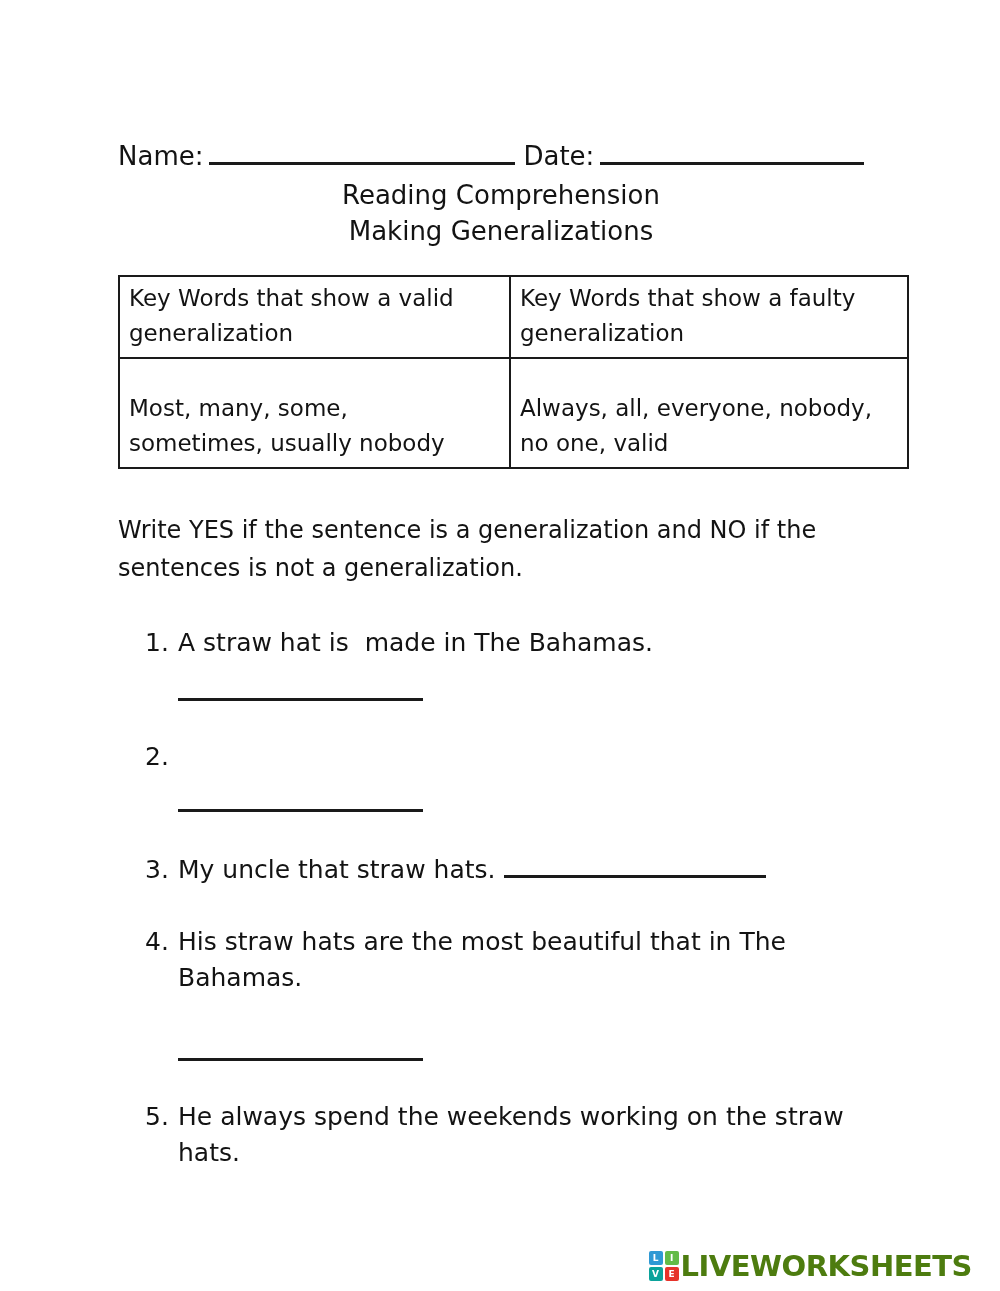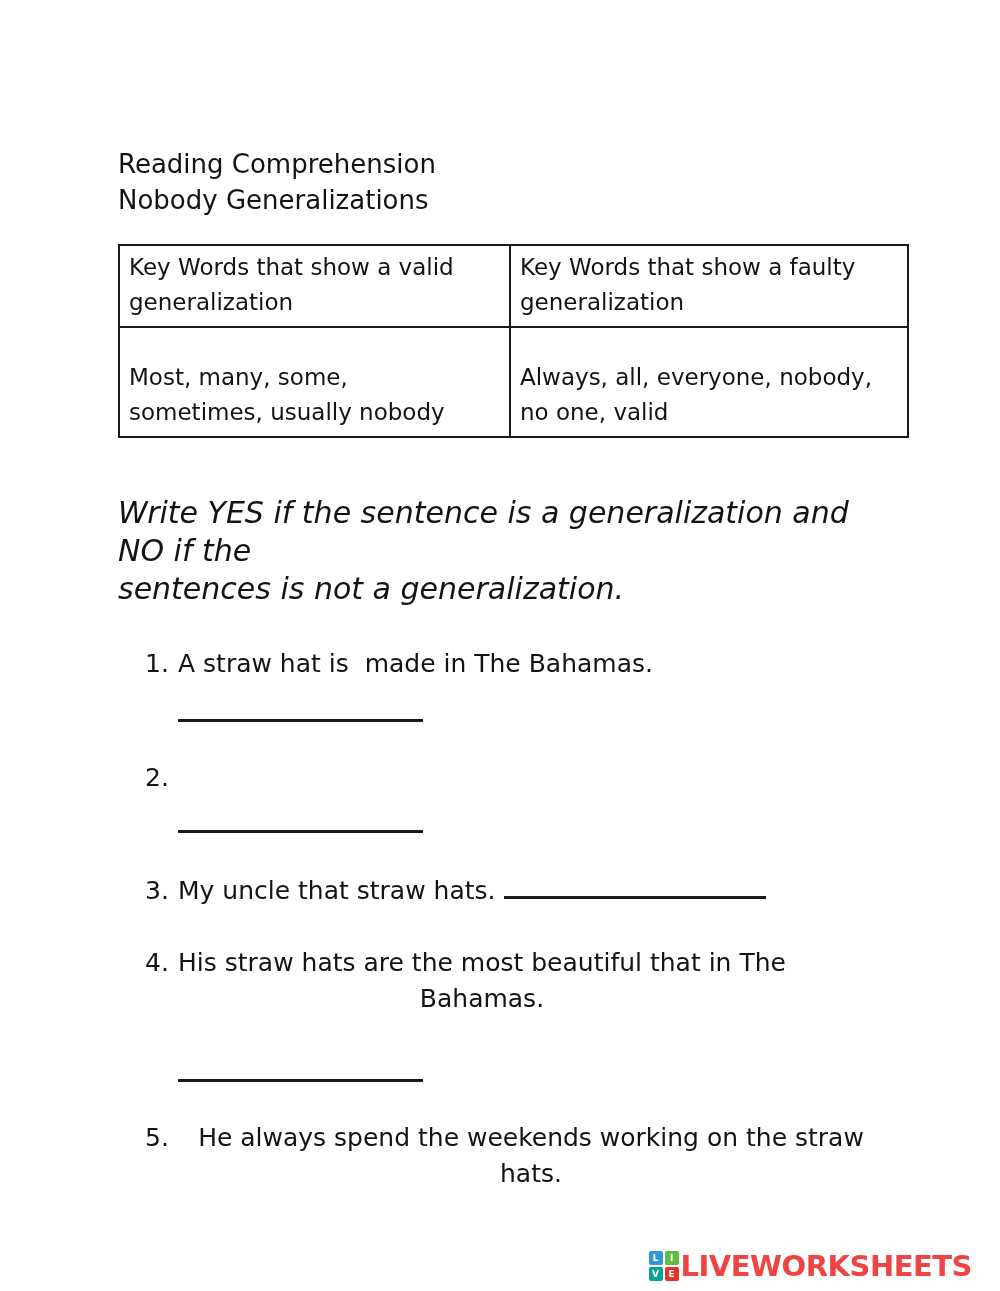--- a/index.html
+++ b/index.html
@@ -29,21 +29,21 @@
   .write-line {
     display: inline-block;
     height: 22px;
     border-bottom: 3px solid #1a1a1a;
     vertical-align: baseline;
     margin: 0 8px 0 6px;
   }
   .name-line { width: 306px; }
   .date-line { width: 264px; margin-right: 0; }
   .title {
-    text-align: left;
+    text-align: center;
     font-size: 26px;
     line-height: 36px;
   }
   .title-block { margin-top: 6px; }
   
   table.keywords {
     margin-top: 26px;
     border-collapse: collapse;
     width: 763px;
     table-layout: fixed;
@@ -54,40 +54,38 @@
     line-height: 35px;
     padding: 4px 8px 6px 9px;
     white-space: pre-wrap;
   }
   td.col-valid  { width: 372px; }
   td.col-faulty { width: 379px; margin-left: 18px; }
   tr.hdr-row td { height: 66px; vertical-align: top; }
   tr.words-row td { height: 98px; vertical-align: bottom; }
   
   .instructions {
-    margin-top: 56px;
-    font-size: 30px;
+    margin-top: 42px;
+    font-size: 24px;
     line-height: 38px;
     white-space: pre-wrap;
-    font-style: italic;
   }
   
   .questions { margin-top: 38px; margin-left: 27px; }
   .q {
     display: flex;
     font-size: 25px;
     line-height: 36px;
   }
   .q-num {
     flex: 0 0 33px;
     white-space: nowrap;
   }
   .q-text {
     white-space: pre-wrap;
-    text-align: center;
   }
   .blank-below {
     height: 10px;
     width: 245px;
     border-bottom: 3px solid #1a1a1a;
     margin-left: 33px;
   }
   .blank-inline {
     display: inline-block;
     width: 262px;
@@ -133,32 +131,35 @@
     border-radius: 2px;
   }
   .sq-l { background: #2f99d4; }
   .sq-i { background: #63bb46; }
   .sq-v { background: #0ba39b; }
   .sq-e { background: #e6332a; }
   .lw-text {
     font-size: 29px;
     font-weight: bold;
     letter-spacing: -0.5px;
-    color: #ef4444;
+    color: #4d7c0f;
   }
 </style>
 </head>
 <body>
 
 <div class="content">
 
+  <div class="header-line">
+    <span>Name:</span><span class="write-line name-line"></span><span>Date:</span><span class="write-line date-line"></span>
+  </div>
 
   <div class="title-block">
     <div class="title">Reading Comprehension</div>
-    <div class="title">Nobody Generalizations</div>
+    <div class="title">Making Generalizations</div>
   </div>
 
   <table class="keywords">
     <tbody>
       <tr class="hdr-row">
         <td class="col-valid">Key Words that show a valid
 generalization</td>
         <td class="col-faulty">Key Words that show a faulty
 generalization</td>
       </tr>

